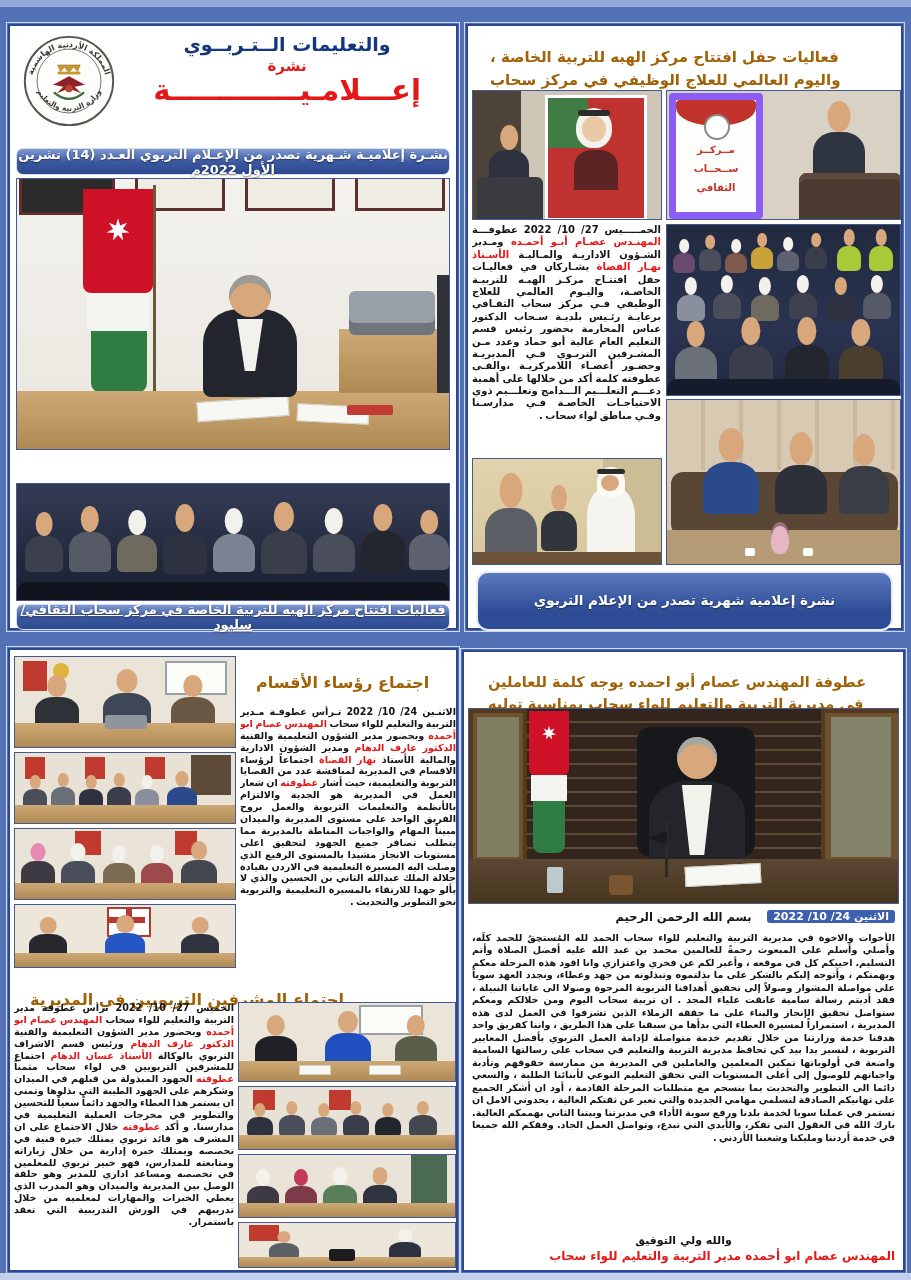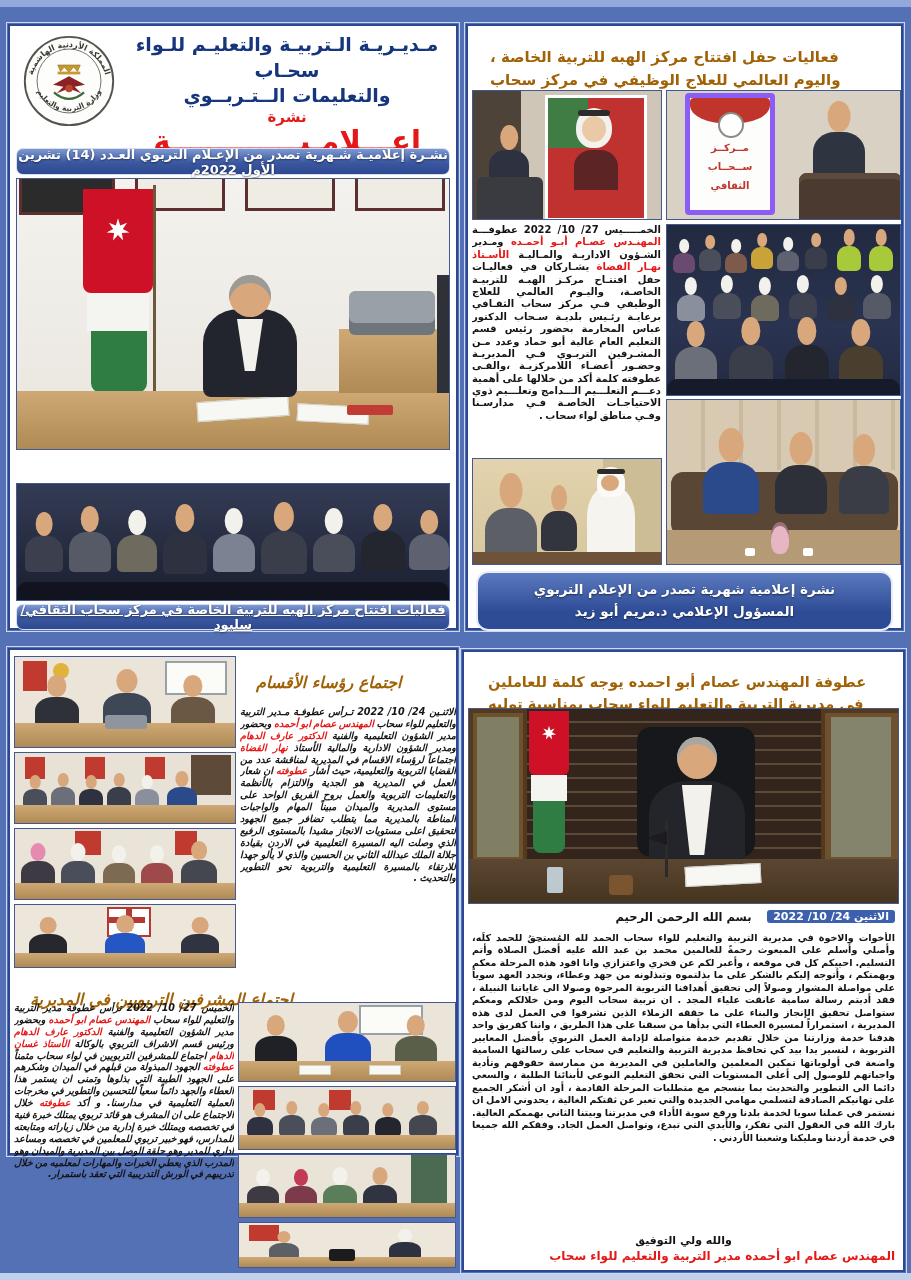--- a/index.html
+++ b/index.html
@@ -75,21 +75,20 @@
     <path d="M38,33 l3,7 4,-5 5,6 5,-6 4,5 3,-7 z" fill="#c79a2e" stroke="#8a6a1c" stroke-width="0.6"></path>
     <rect x="38" y="40" width="24" height="3" fill="#c79a2e"></rect>
 
     <path d="M50,45 l-17,9 11,2 -7,7 13,-5 13,5 -7,-7 11,-2 z" fill="#8c2228"></path>
     <circle cx="50" cy="58" r="4" fill="#b8452c"></circle>
 
     <path d="M34,62 q16,14 32,0" fill="none" stroke="#3e6b38" stroke-width="2.4"></path>
   </svg>
 
   <div class="abs" style="left:112px;top:6px;width:330px;text-align:center;direction:rtl;">
-    <div class="navy" style="font-size:19px;line-height:1.35;">مـديـريـة الـتربيـة والتعليـم للـواء سحـاب</div>
     <div class="navy" style="font-size:19px;line-height:1.3;">والتعليمات الــتـربــوي</div>
     <div class="redtxt" style="font-size:15px;line-height:1.2;">نشرة</div>
     <div class="redtxt" style="font-size:29px;line-height:1.1;letter-spacing:1px;">إعـــلامـيـــــــــــــة</div>
   </div>
 
   <div class="cap" style="left:6px;right:6px;top:122px;height:25px;font-size:13px;">نشـرة إعلاميـة شـهرية تصدر من  الإعـلام التربوي العـدد (14) تشرين الأول 2022م</div>
 
   <div class="photo" style="left:6px;right:6px;top:152px;height:272px;background:linear-gradient(180deg,#f4f2ee,#e9e6df);">
     <div class="frame" style="left:118px;top:-6px;width:84px;height:32px;"></div>
     <div class="frame" style="left:228px;top:-6px;width:84px;height:32px;"></div>
@@ -152,21 +151,21 @@
       <div class="abs" style="left:28px;top:10px;width:36px;height:40px;border-radius:50% 50% 45% 45%;background:#f4f2ee;"></div>
       <div class="abs" style="left:34px;top:18px;width:24px;height:26px;border-radius:50%;background:#e9c9a6;"></div>
       <div class="abs" style="left:30px;top:12px;width:32px;height:6px;border-radius:4px;background:#2b2b2b;"></div>
       <div class="abs" style="left:26px;top:52px;width:44px;height:40px;background:#5c2424;border-radius:40% 40% 0 0;"></div>
     </div>
     <i class="pr" style="left:16px;top:34px;width:40px;height:62px;--c:#2e3240;"></i>
     <div class="abs" style="left:4px;bottom:0;width:66px;height:42px;background:#3a3b40;border-radius:6px 6px 0 0;"></div>
   </div>
 
   <div class="photo" style="left:198px;top:64px;width:235px;height:130px;background:#d9d1c4;">
-    <div class="abs" style="left:18px;top:2px;width:80px;height:112px;background:#fdfdfb;border:5px solid #8b5cf6;border-radius:4px;">
+    <div class="abs" style="left:2px;top:2px;width:80px;height:112px;background:#fdfdfb;border:7px solid #8b5cf6;border-radius:4px;">
       <div class="abs" style="left:0;top:0;width:100%;height:26px;background:#c0342c;border-radius:4px 4px 50% 50%/4px 4px 70% 70%;"></div>
       <div class="abs" style="left:28px;top:14px;width:22px;height:22px;border-radius:50%;background:#fff;border:2px solid #8b8b85;"></div>
       <div style="position:absolute;left:0;top:40px;width:100%;text-align:center;color:#c0342c;font-weight:bold;font-size:10px;line-height:1.9;direction:rtl;">
         <div>مــركــز</div>
         <div>ســحــاب</div>
         <div>الثقافي</div>
       </div>
     </div>
     <i class="pr" style="left:146px;top:10px;width:52px;height:78px;--c:#2e3440;"></i>
     <div class="abs" style="left:132px;bottom:0;width:103px;height:46px;background:#4a3a30;border-radius:8px 8px 0 0;box-shadow:inset 0 6px 0 #5d4a3c;"></div>
@@ -216,25 +215,24 @@
       <div class="abs" style="left:6px;top:20px;width:48px;height:74px;background:#f5f4ef;border-radius:40% 40% 4px 4px;"></div>
       <div class="abs" style="left:16px;top:0;width:28px;height:30px;border-radius:50% 50% 30% 30%;background:#fbfaf6;"></div>
       <div class="abs" style="left:20px;top:8px;width:18px;height:16px;border-radius:50%;background:#d8a87c;"></div>
       <div class="abs" style="left:16px;top:2px;width:28px;height:5px;border-radius:4px;background:#2b2b2b;"></div>
     </div>
     <div class="abs" style="left:0;bottom:0;width:100%;height:12px;background:#6e5338;"></div>
   </div>
 
   <div class="capbox" style="left:8px;right:8px;top:545px;height:56px;">
     <div>نشرة إعلامية شهرية تصدر من الإعلام التربوي</div>
-    <div>المسؤول الإعلامي د.مريم أبو زيد</div>
   </div>
 </section>
 
-<section class="panel" style="left:8px;top:648px;width:450px;height:507px;font-style:italic;">
+<section class="panel" style="left:8px;top:648px;width:450px;height:624px;">
 
   <div class="photo" style="left:4px;top:6px;width:222px;height:92px;background:#eae4d9;">
     <div class="poster-red" style="left:8px;top:4px;width:24px;height:30px;"></div>
     <div class="abs" style="left:38px;top:6px;width:16px;height:16px;border-radius:50%;background:#e0b33a;"></div>
     <div class="abs" style="left:150px;top:4px;width:58px;height:30px;background:#fbfbf8;border:2px solid #9aa0a8;"></div>
     <i class="pr" style="left:20px;top:18px;width:44px;height:54px;--c:#2e3138;"></i>
     <i class="pr" style="left:88px;top:12px;width:48px;height:60px;--c:#3d4756;"></i>
     <i class="pr" style="left:156px;top:18px;width:44px;height:54px;--c:#6b5844;"></i>
     <div class="wood abs" style="left:0;bottom:0;width:100%;height:24px;"></div>
     <div class="abs" style="left:90px;bottom:18px;width:42px;height:14px;background:#8f959d;border-radius:3px;"></div>

